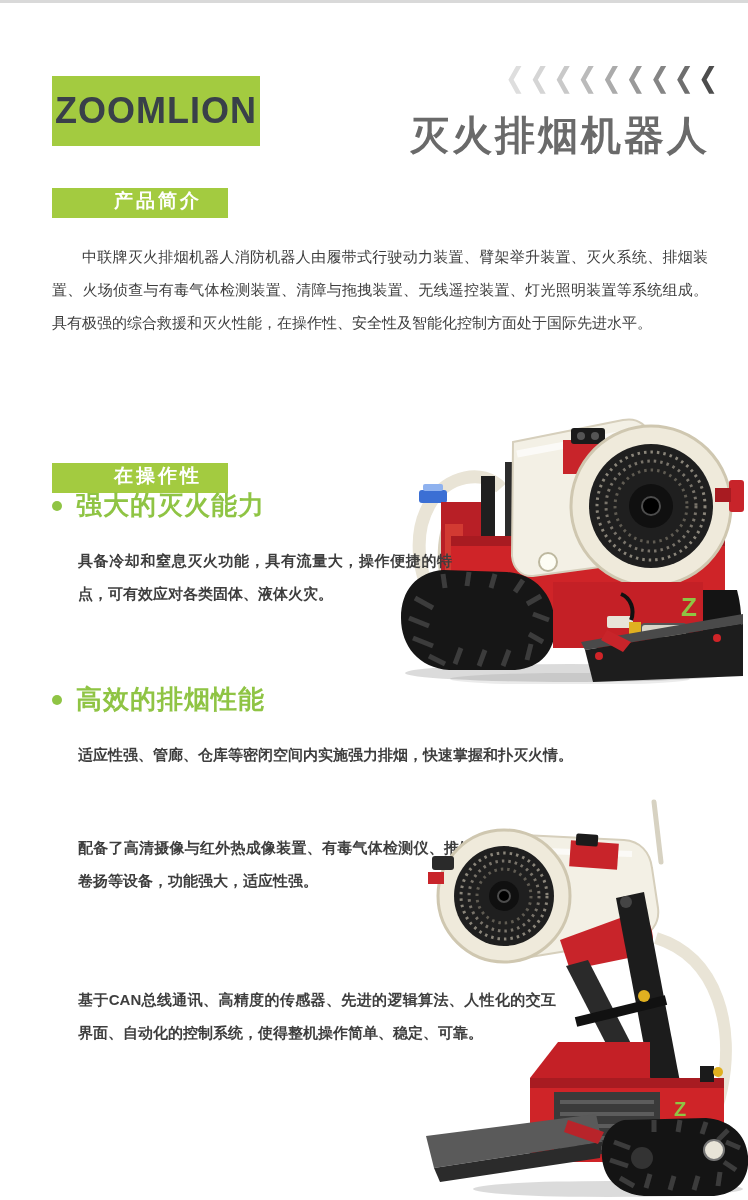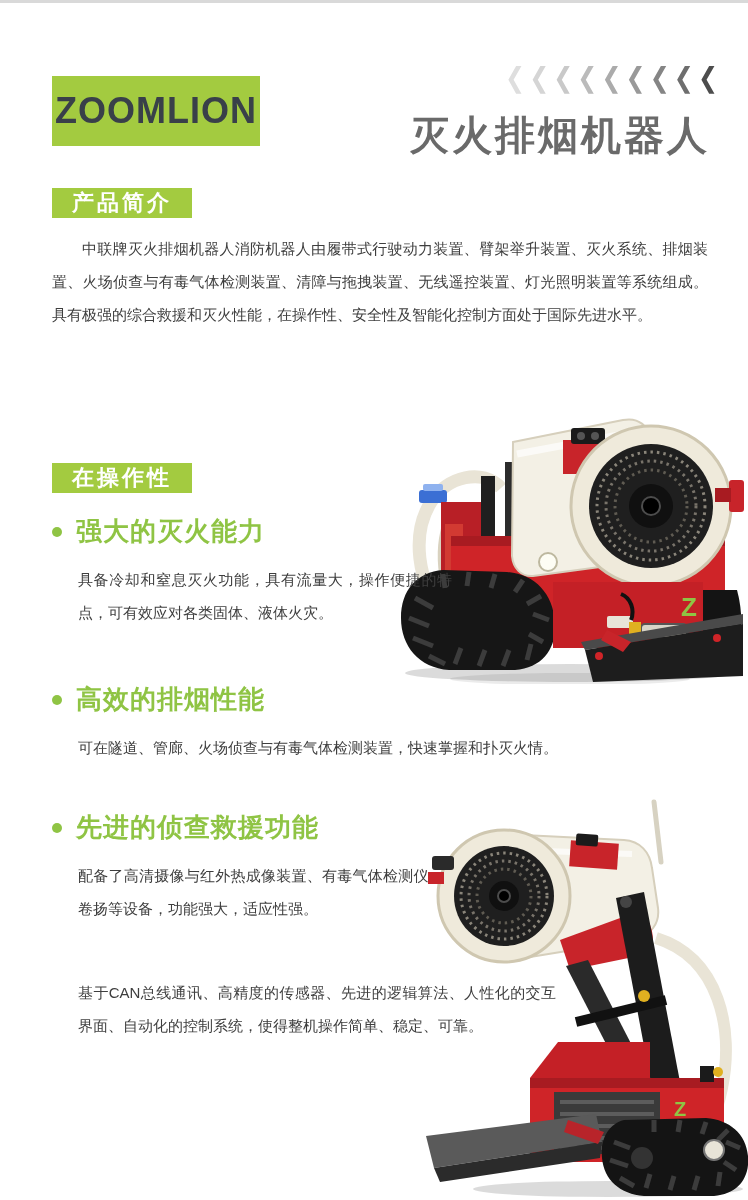--- a/index.html
+++ b/index.html
@@ -33,43 +33,43 @@
   .chev:nth-child(8){color:#6e6e6e}
   .chev:nth-child(9){color:#4d4d4d}
   .page-title{
     position:absolute;top:100px;right:30px;
     font-size:40px;font-weight:bold;color:#6a6a6a;letter-spacing:3px;
   }
 
   
   .badge{
     position:absolute;left:52px;width:140px;height:30px;
-    background:#a3cb40;color:#ffffff;font-size:22px;font-weight:bold;
-    display:flex;align-items:flex-start;justify-content:center;letter-spacing:3px;
+    background:#a3cb40;color:#ffffff;font-size:19px;font-weight:bold;
+    display:flex;align-items:flex-start;justify-content:center;letter-spacing:3px;padding-left:36px;
   }
   .badge-intro{top:188px;}
   .badge-highlights{top:463px;}
 
   
   .intro-text{
-    position:absolute;left:52px;top:232px;width:656px;
+    position:absolute;left:52px;top:240px;width:656px;
     font-size:15px;line-height:33px;color:#3e3e3e;text-align:justify;
   }
   .intro-text p{margin:0;text-indent:2em;}
 
   
   .hl-item{position:absolute;left:52px;}
   .hl-head{display:flex;align-items:center;gap:14px;}
   .hl-dot{width:10px;height:10px;border-radius:50%;background:#8fc444;flex:0 0 auto;}
   .hl-title{font-size:26px;font-weight:bold;color:#8fc444;letter-spacing:1px;}
   .hl-body{
-    margin-top:14px;margin-left:26px;
-    font-size:15px;line-height:33px;color:#3e3e3e;text-align:justify;
-  }
-  .hl-1{top:514px;} .hl-1 .hl-body{width:374px;}
+    margin-top:21px;margin-left:26px;
+    font-size:15px;line-height:33px;color:#3e3e3e;text-align:justify;font-weight:bold;
+  }
+  .hl-1{top:488px;} .hl-1 .hl-body{width:374px;}
   .hl-2{top:682px;} .hl-2 .hl-body{width:650px;}
   .hl-3{top:810px;} .hl-3 .hl-body{width:442px;}
   .hl-4{top:962px;} .hl-4 .hl-body{width:478px;}
 
   
   .robot1{position:absolute;left:385px;top:384px;width:360px;height:300px;}
   .robot2{position:absolute;left:418px;top:790px;width:330px;height:410px;}
 </style>
 </head>
 <body>
@@ -189,28 +189,24 @@
     <span class="hl-title">强大的灭火能力</span>
   </div>
   <div class="hl-body">具备冷却和窒息灭火功能，具有流量大，操作便捷的特点，可有效应对各类固体、液体火灾。</div>
 </div>
 
 <div class="hl-item hl-2">
   <div class="hl-head">
     <span class="hl-dot"></span>
     <span class="hl-title">高效的排烟性能</span>
   </div>
-  <div class="hl-body">可在隧道、管廊、火场侦查与有毒气体检测装置，快速掌握和扑灭火情。</div>
+  <div class="hl-body">适应性强、管廊、仓库等密闭空间内实施强力排烟，快速掌握和扑灭火情。</div>
 </div>
 
 <div class="hl-item hl-3">
-  <div class="hl-head">
-    <span class="hl-dot"></span>
-    <span class="hl-title">先进的侦查救援功能</span>
-  </div>
   <div class="hl-body">配备了高清摄像与红外热成像装置、有毒气体检测仪、推铲及液压卷扬等设备，功能强大，适应性强。</div>
 </div>
 
 <div class="hl-item hl-4">
   <div class="hl-body">基于CAN总线通讯、高精度的传感器、先进的逻辑算法、人性化的交互界面、自动化的控制系统，使得整机操作简单、稳定、可靠。</div>
 </div>
 
 <svg class="robot2" viewBox="0 0 330 410" aria-hidden="true">
   <ellipse cx="190" cy="399" rx="135" ry="8" fill="#000" opacity="0.14"></ellipse>
 

